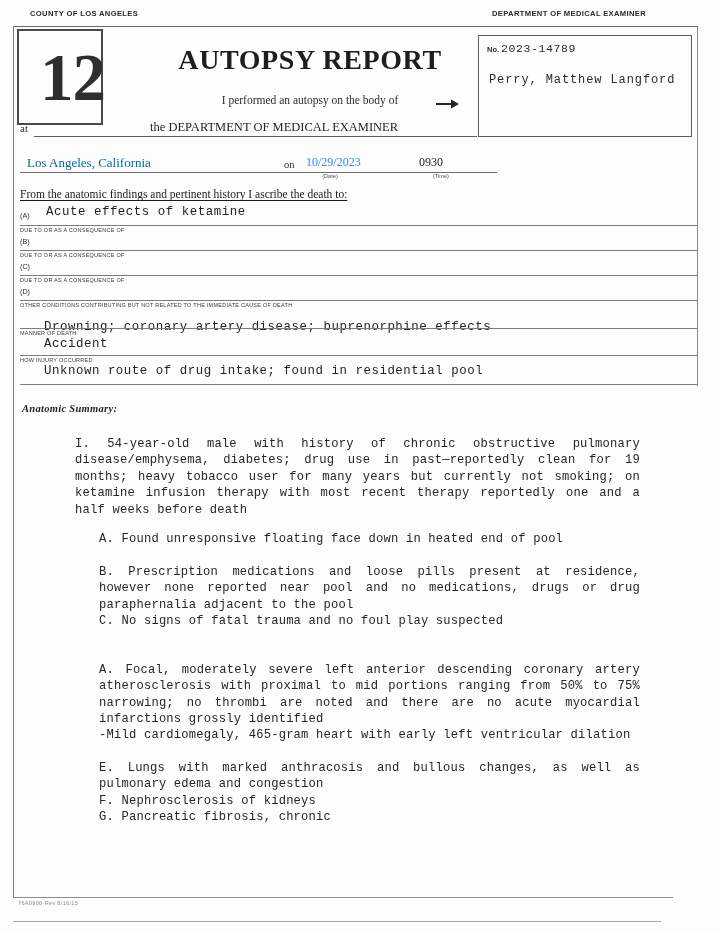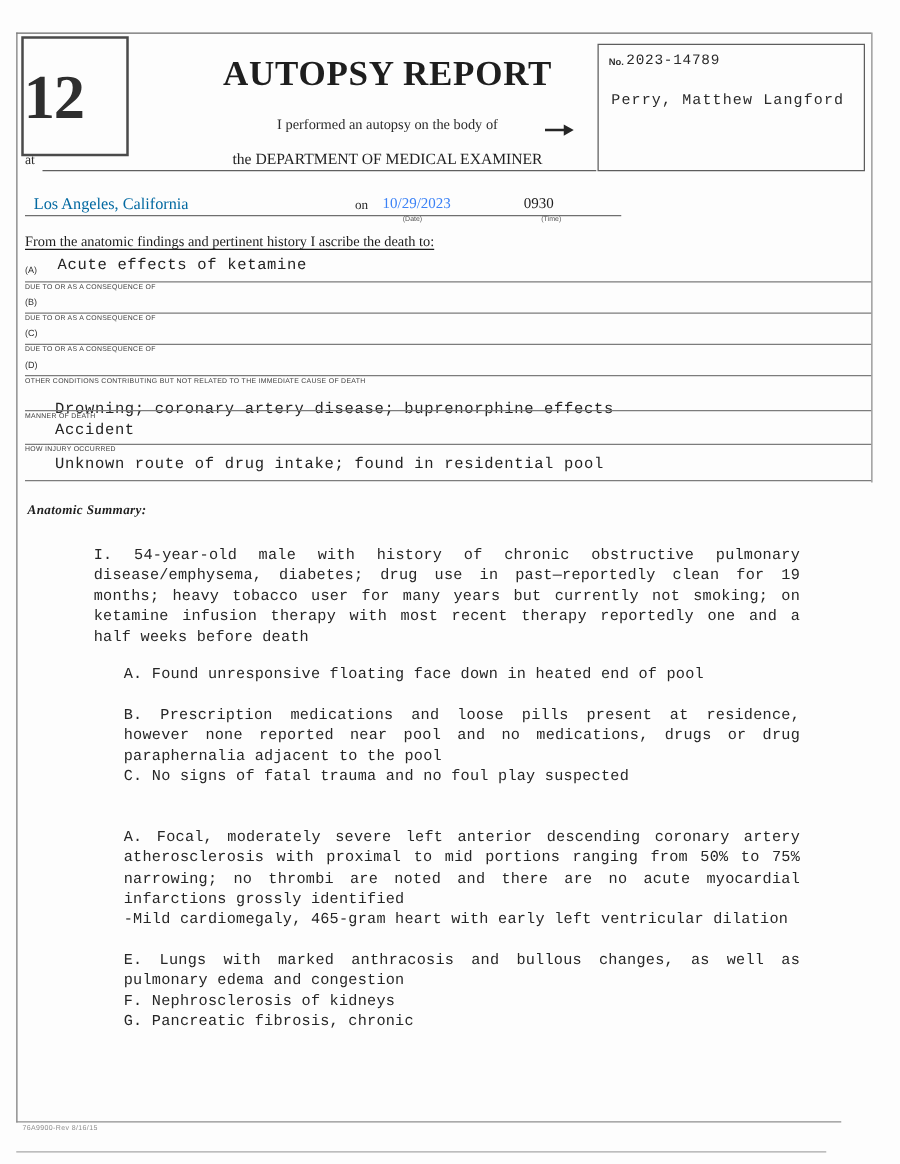--- a/index.html
+++ b/index.html
@@ -88,24 +88,24 @@
     left: 17px; top: 29px;
     width: 86px; height: 96px;
     border: 2.2px solid #4a4a4a;
     box-sizing: border-box;
   }
   .num-box-digits {
     position: absolute;
     left: 0; top: 50%;
     width: 86px;
     transform: translateY(-50%);
-    text-align: left;
-    font-family: "Liberation Serif", serif;
-    font-weight: bold;
-    font-size: 50px;
+    text-align: right;
+    font-family: "Liberation Serif", serif;
+    font-weight: bold;
+    font-size: 67px;
     line-height: 62px;
     color: #2e2e2e;
     letter-spacing: -1px;
   }
 
   
   .title-main {
     position: absolute;
     left: 150px; top: 44px;
     width: 320px;
@@ -122,21 +122,20 @@
     width: 320px;
     text-align: center;
     font-family: "Liberation Serif", serif;
     font-size: 11.5px;
     color: #2b2b2b;
   }
   .title-dept {
     position: absolute;
     left: 150px; top: 120px;
     width: 320px;
-    text-align: center;
     font-family: "Liberation Serif", serif;
     font-size: 12.5px;
     color: #1f1f1f;
   }
   .arrow-icon {
     position: absolute;
     left: 436px; top: 98px;
     width: 24px; height: 12px;
   }
 
@@ -311,20 +310,24 @@
     font-size: 5.6px;
     letter-spacing: 0.3px;
     color: #8d8d8d;
   }
 </style>
 </head>
 <body>
 
 <div class="page">
 
+  <div class="agency-row">
+    <div class="agency-left">COUNTY OF LOS ANGELES</div>
+    <div class="agency-right">DEPARTMENT OF MEDICAL EXAMINER</div>
+  </div>
 
   <div class="frame-top"></div>
   <div class="frame-left"></div>
   <div class="frame-right-upper"></div>
   <div class="frame-bottom"></div>
   <div class="frame-bottom2"></div>
 
   <div class="num-box">
     <div class="num-box-digits">12</div>
   </div>

